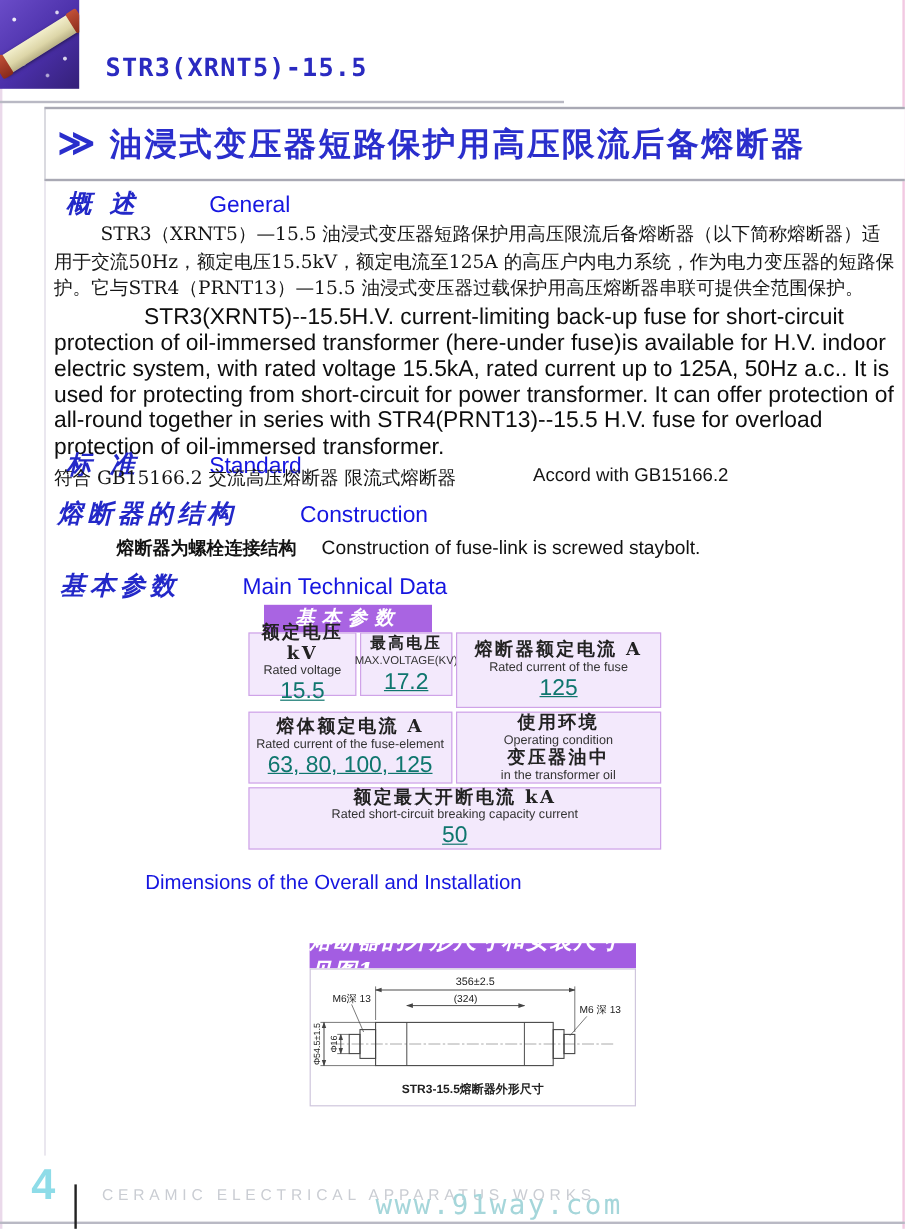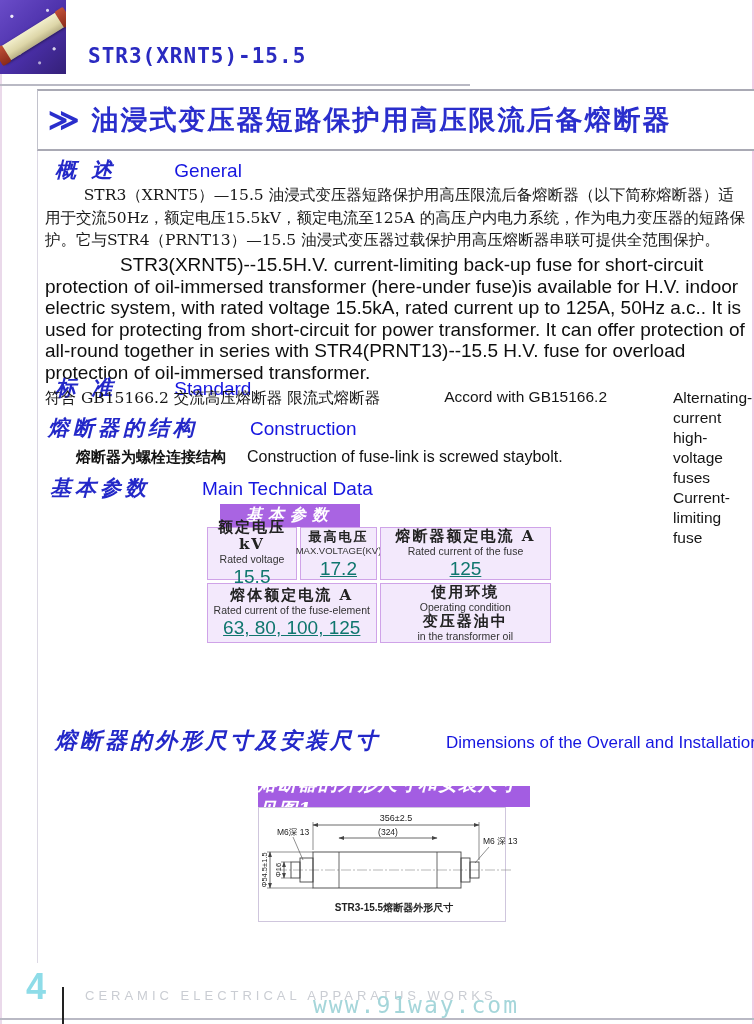--- a/index.html
+++ b/index.html
@@ -79,21 +79,21 @@
   .t-en{font-size:10.5px;color:#333;line-height:12px;}
   .t-val{font-size:19px;color:#0f766e;line-height:22px;margin-top:1px;text-decoration:underline;}
 
   
   .dim-head-zh{font-family:"DejaVu Serif","Liberation Serif",serif;font-style:italic;font-weight:bold;
     color:#2328c8;font-size:22px;letter-spacing:3px;white-space:nowrap;}
   .dim-head-en{font-size:17px;color:#1616e0;white-space:nowrap;}
   .fig-label{left:258px;top:786px;width:272px;height:21px;background:#a35de2;
     color:#fff;font-family:"DejaVu Serif","Liberation Serif",serif;font-weight:bold;font-style:italic;
     font-size:19px;display:flex;align-items:center;justify-content:center;letter-spacing:1px;}
-  .fig-box{left:258px;top:807px;width:248px;height:115px;background:#fff;
+  .fig-box{left:258px;top:807px;width:272px;height:115px;background:#fff;
     border:1px solid #cfc6dd;box-sizing:border-box;}
   .fig-box svg{display:block;}
 
   
   .footer-line{left:0;top:1018px;width:754px;height:2px;background:#b9b9c4;}
   .page-num{left:26px;top:966px;font-size:36px;font-weight:bold;color:#8edce8;
     font-family:"Liberation Sans",sans-serif;}
   .footer-vline{left:62px;top:987px;width:2px;height:37px;background:#222;}
   .footer-company{left:85px;top:988px;font-size:13px;color:#cacdd3;letter-spacing:4px;white-space:nowrap;}
   .watermark{left:313px;top:992px;font-size:23px;color:#a5d6da;letter-spacing:2px;
@@ -125,28 +125,27 @@
 <div class="abs zh-body" style="left:45px;top:184px;width:702px;text-indent:2.5em;">STR3（XRNT5）—15.5 油浸式变压器短路保护用高压限流后备熔断器（以下简称熔断器）适用于交流50Hz，额定电压15.5kV，额定电流至125A 的高压户内电力系统，作为电力变压器的短路保护。它与STR4（PRNT13）—15.5 油浸式变压器过载保护用高压熔断器串联可提供全范围保护。</div>
 <div class="abs en-body" style="left:45px;top:254px;width:706px;text-indent:75px;">STR3(XRNT5)--15.5H.V. current-limiting back-up fuse for short-circuit protection of oil-immersed transformer (here-under fuse)is available for H.V. indoor electric system, with rated voltage 15.5kA, rated current up to 125A, 50Hz a.c.. It is used for protecting from short-circuit for power transformer. It can offer protection of all-round together in series with STR4(PRNT13)--15.5 H.V. fuse for overload protection of oil-immersed transformer.</div>
 
 <div class="abs sec-head" style="left:55px;top:358px;">
   <span class="zh-head">标 准</span>
   <span class="en-head" style="margin-left:58px;margin-top:20px;">Standard</span>
 </div>
 <div class="abs std-line" style="left:45px;top:388px;width:706px;gap:36px;">
   <span class="std-zh">符合 GB15166.2 交流高压熔断器  限流式熔断器</span>
   <span class="std-en1">Accord with GB15166.2</span>
-  <span class="std-en2">Alternating-current high-voltage fuses    Current-limiting fuse</span>
 </div>
 
 <div class="abs sec-head" style="left:48px;top:414px;">
   <span class="zh-head">熔断器的结构</span>
   <span class="en-head" style="margin-left:52px;">Construction</span>
 </div>
-<div class="abs con-line" style="left:76px;top:448px;">
+<div class="abs con-line" style="left:97px;top:448px;">
   <span class="con-zh">熔断器为螺栓连接结构</span>
   <span class="con-en">Construction of fuse-link is screwed staybolt.</span>
 </div>
 
 <div class="abs sec-head" style="left:50px;top:474px;">
   <span class="zh-head">基本参数</span>
   <span class="en-head" style="margin-left:52px;">Main Technical Data</span>
 </div>
 
 <div class="abs tbl-tab">基本参数</div>
@@ -156,43 +155,49 @@
     <div class="tcell" style="width:91px;height:53px;">
       <div class="t-zh">额定电压 kV</div>
       <div class="t-en">Rated voltage</div>
       <div class="t-val">15.5</div>
     </div>
     <div class="tcell" style="width:77px;height:53px;">
       <div class="t-zh" style="font-size:13px;">最高电压</div>
       <div class="t-en" style="font-size:9.5px;">MAX.VOLTAGE(KV)</div>
       <div class="t-val">17.2</div>
     </div>
-    <div class="tcell" style="width:173px;height:53px;">
+    <div class="tcell" style="width:173px;height:63px;">
       <div class="t-zh">熔断器额定电流 A</div>
       <div class="t-en">Rated current of the fuse</div>
       <div class="t-val">125</div>
     </div>
   </div>
   <div class="trow">
     <div class="tcell" style="width:171px;height:60px;">
       <div class="t-zh">熔体额定电流 A</div>
       <div class="t-en">Rated current of the fuse-element</div>
       <div class="t-val">63, 80, 100, 125</div>
     </div>
     <div class="tcell" style="width:173px;height:60px;">
       <div class="t-zh">使用环境</div>
       <div class="t-en">Operating condition</div>
       <div class="t-zh">变压器油中</div>
       <div class="t-en">in the transformer oil</div>
     </div>
   </div>
+  <div class="trow">
+    <div class="tcell" style="width:344px;height:52px;">
+      <div class="t-zh">额定最大开断电流 kA</div>
+      <div class="t-en">Rated short-circuit breaking capacity current</div>
+      <div class="t-val">50</div>
+    </div>
+  </div>
 </div>
 
 <div class="abs sec-head" style="left:55px;top:726px;">
-  <span class="dim-head-zh">熔断器的外形尺寸及安装尺寸</span>
   <span class="dim-head-en" style="margin-left:66px;">Dimensions of the Overall and Installation</span>
 </div>
 
 <div class="abs fig-label">熔断器的外形尺寸和安装尺寸见图1</div>
 
 <div class="abs fig-box">
   <svg width="270" height="113" viewBox="0 0 270 113">
     <defs>
       <marker id="arr" viewBox="0 0 10 10" refX="9" refY="5" markerWidth="7" markerHeight="7" orient="auto-start-reverse">
         <path d="M0,1.5 L10,5 L0,8.5 z" fill="#444"></path>

